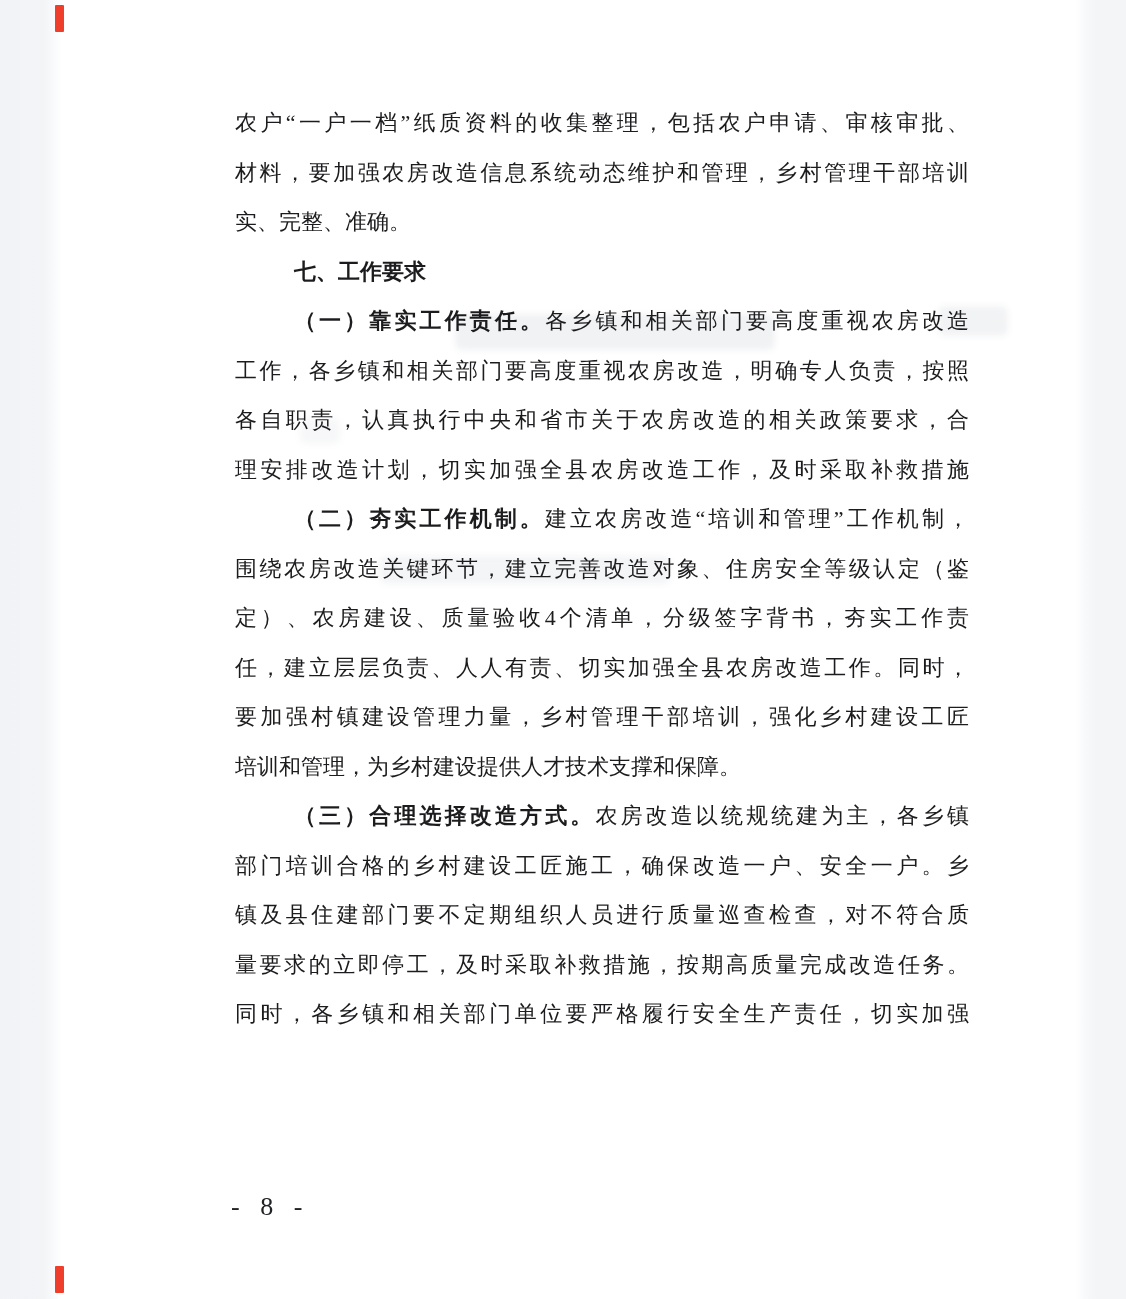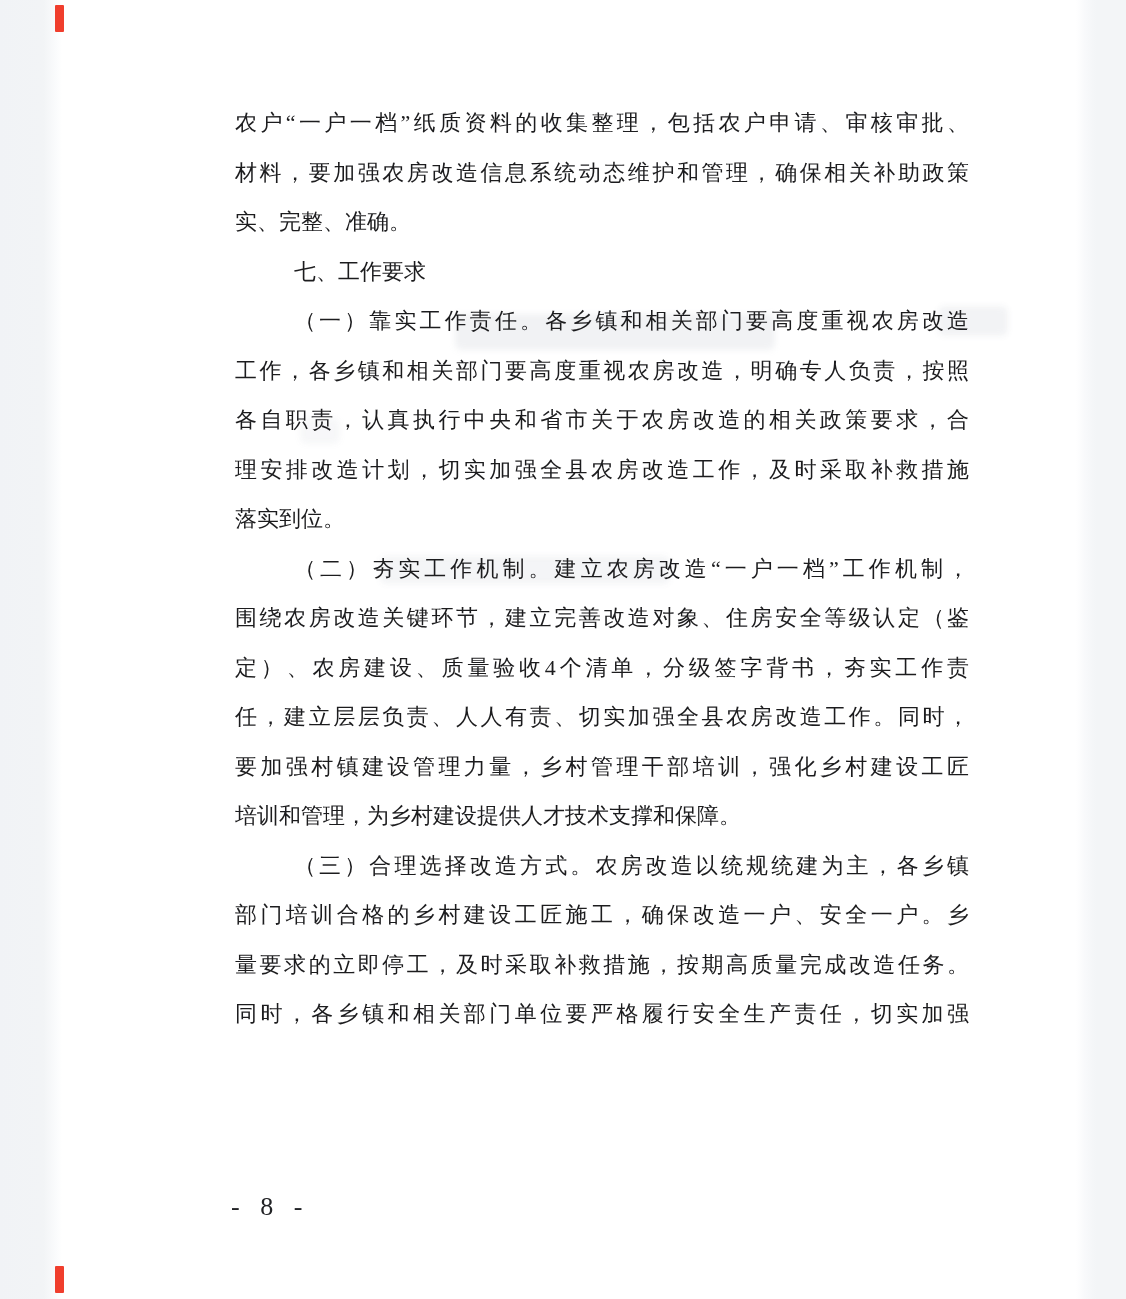--- a/index.html
+++ b/index.html
@@ -36,21 +36,21 @@
     font-size: 22px;
     white-space: normal;
     text-align: left;
   }
   .line.justify {
     text-align: justify;
     text-align-last: justify;
     text-justify: inter-ideograph;
   }
   .line.indent { padding-left: 59px; }
-  .line .bold { font-weight: 400; }
+  .line .bold { font-weight: 700; }
   .page-number {
     position: absolute; left: 231px; top: 1192px;
     font-size: 26px; letter-spacing: 7px; color: #222326;
   }
   .smudge {
     position: absolute;
     background: rgba(138, 148, 164, 0.12);
     filter: blur(3px);
     border-radius: 6px;
     pointer-events: none;
@@ -69,33 +69,33 @@
 <div class="red-mark top" style="background: rgb(240, 62, 45);"></div>
 <div class="red-mark bottom" style="background: rgb(240, 62, 45);"></div>
 
 <div class="smudge s1"></div>
 <div class="smudge s2"></div>
 <div class="smudge s3"></div>
 <div class="smudge s4"></div>
 
 <div class="text-block" style="color: rgb(28, 28, 30);">
     <div class="line justify"><span>农户“一户一档”纸质资料的收集整理，包括农户申请、审核审批、</span></div>
-    <div class="line justify"><span>材料，要加强农房改造信息系统动态维护和管理，确保相关补助政策</span></div>
+    <div class="line justify"><span>材料，要加强农房改造信息系统动态维护和管理，乡村管理干部培训</span></div>
     <div class="line"><span>实、完整、准确。</span></div>
     <div class="line indent"><span class="bold">七、工作要求</span></div>
     <div class="line indent justify"><span class="bold">（一）靠实工作责任。</span><span>各乡镇和相关部门要高度重视农房改造</span></div>
     <div class="line justify"><span>工作，各乡镇和相关部门要高度重视农房改造，明确专人负责，按照</span></div>
     <div class="line justify"><span>各自职责，认真执行中央和省市关于农房改造的相关政策要求，合</span></div>
     <div class="line justify"><span>理安排改造计划，切实加强全县农房改造工作，及时采取补救措施</span></div>
-    <div class="line"><span>落实到位。</span></div>
-    <div class="line indent justify"><span class="bold">（二）夯实工作机制。</span><span>建立农房改造“一户一档”工作机制，</span></div>
+    <div class="line indent justify"><span class="bold">（二）夯实工作机制。</span><span>建立农房改造“培训和管理”工作机制，</span></div>
     <div class="line justify"><span>围绕农房改造关键环节，建立完善改造对象、住房安全等级认定（鉴</span></div>
     <div class="line justify"><span>定）、农房建设、质量验收4个清单，分级签字背书，夯实工作责</span></div>
     <div class="line justify"><span>任，建立层层负责、人人有责、切实加强全县农房改造工作。同时，</span></div>
     <div class="line justify"><span>要加强村镇建设管理力量，乡村管理干部培训，强化乡村建设工匠</span></div>
     <div class="line"><span>培训和管理，为乡村建设提供人才技术支撑和保障。</span></div>
     <div class="line indent justify"><span class="bold">（三）合理选择改造方式。</span><span>农房改造以统规统建为主，各乡镇</span></div>
     <div class="line justify"><span>部门培训合格的乡村建设工匠施工，确保改造一户、安全一户。乡</span></div>
+    <div class="line justify"><span>镇及县住建部门要不定期组织人员进行质量巡查检查，对不符合质</span></div>
     <div class="line justify"><span>量要求的立即停工，及时采取补救措施，按期高质量完成改造任务。</span></div>
     <div class="line justify"><span>同时，各乡镇和相关部门单位要严格履行安全生产责任，切实加强</span></div>
   </div>
 
 <div class="page-number">- 8 -</div>
 
 </body></html>

